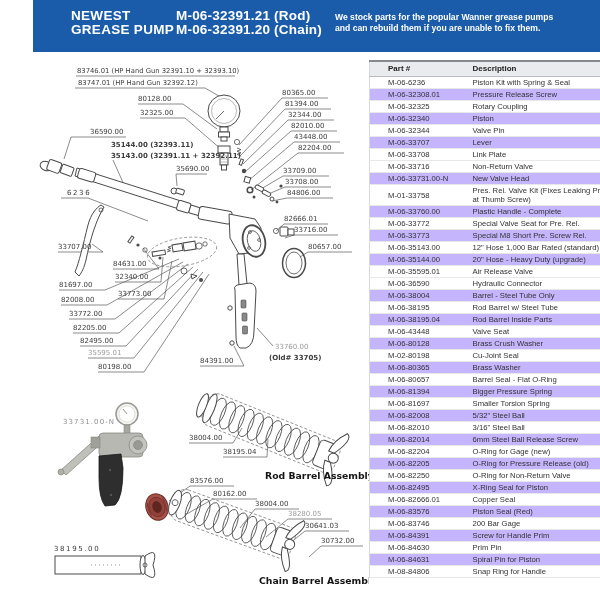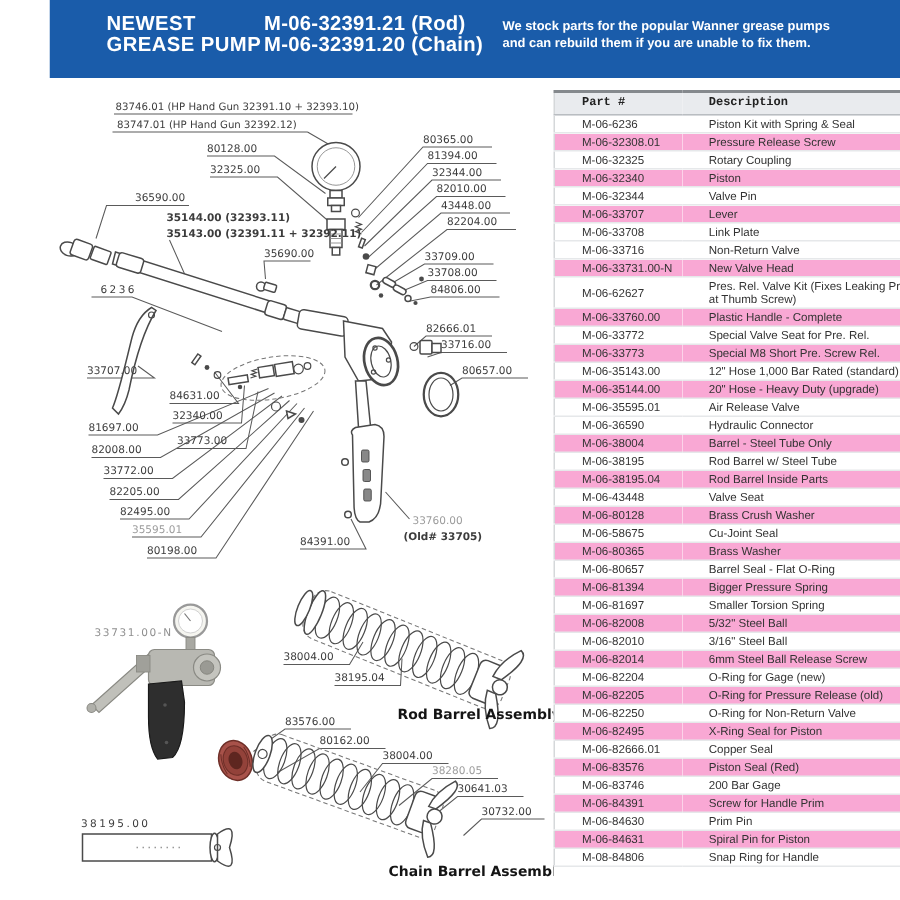--- a/index.html
+++ b/index.html
@@ -33,24 +33,24 @@
   .df{fill:#4a4a4a;stroke:none;}
   .dg{fill:#888;stroke:#4a4a4a;stroke-width:0.6;}
   .dd{fill:none;stroke:#777;stroke-width:0.7;stroke-dasharray:3,2;}
 
   
   .tablewrap{position:absolute;left:336px;top:60px;width:259px;}
   table{border-collapse:collapse;width:259px;table-layout:fixed;
         font-size:7.7px;color:#333;border:1px solid #d5d8da;border-top:2px solid #85898d;}
   col.c1{width:85px;}
   th{background:#e9ebee;text-align:left;font-size:8px;color:#222;
-     padding:2px 2px 2px 18px;line-height:10px;border-bottom:1px solid #b9bdc1;font-family:Liberation Mono, monospace;}
+     padding:2px 2px 2px 18px;line-height:10px;border-bottom:1px solid #b9bdc1;}
   td{padding:1px 2px 1px 18px;line-height:9px;border-bottom:1px solid #e6e8ea;
      overflow:hidden;}
-  tr.alt td{background:#f9a8d4;}
+  tr.alt td{background:#c4b5fd;}
 </style>
 </head>
 <body>
 
 <div class="page">
 
   <header class="banner">
     <div class="brand">
       <div>NEWEST</div>
       <div>GREASE PUMP</div>
@@ -348,21 +348,21 @@
           </tr>
           <tr>
             <td>M-06-33716</td>
             <td>Non-Return Valve</td>
           </tr>
           <tr class="alt">
             <td>M-06-33731.00-N</td>
             <td>New Valve Head</td>
           </tr>
           <tr>
-            <td>M-06-62627</td>
+            <td>M-01-33758</td>
             <td>Pres. Rel. Valve Kit (Fixes Leaking Pressure at Thumb Screw)</td>
           </tr>
           <tr class="alt">
             <td>M-06-33760.00</td>
             <td>Plastic Handle - Complete</td>
           </tr>
           <tr>
             <td>M-06-33772</td>
             <td>Special Valve Seat for Pre. Rel.</td>
           </tr>
@@ -400,21 +400,21 @@
           </tr>
           <tr>
             <td>M-06-43448</td>
             <td>Valve Seat</td>
           </tr>
           <tr class="alt">
             <td>M-06-80128</td>
             <td>Brass Crush Washer</td>
           </tr>
           <tr>
-            <td>M-06-58675</td>
+            <td>M-02-80198</td>
             <td>Cu-Joint Seal</td>
           </tr>
           <tr class="alt">
             <td>M-06-80365</td>
             <td>Brass Washer</td>
           </tr>
           <tr>
             <td>M-06-80657</td>
             <td>Barrel Seal - Flat O-Ring</td>
           </tr>

